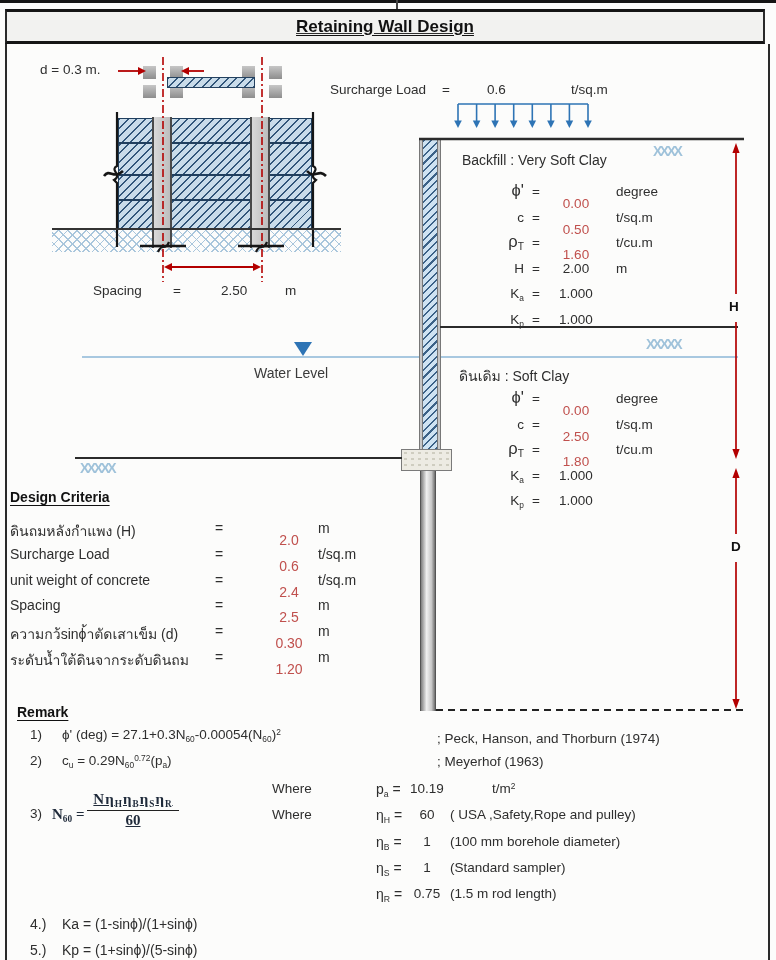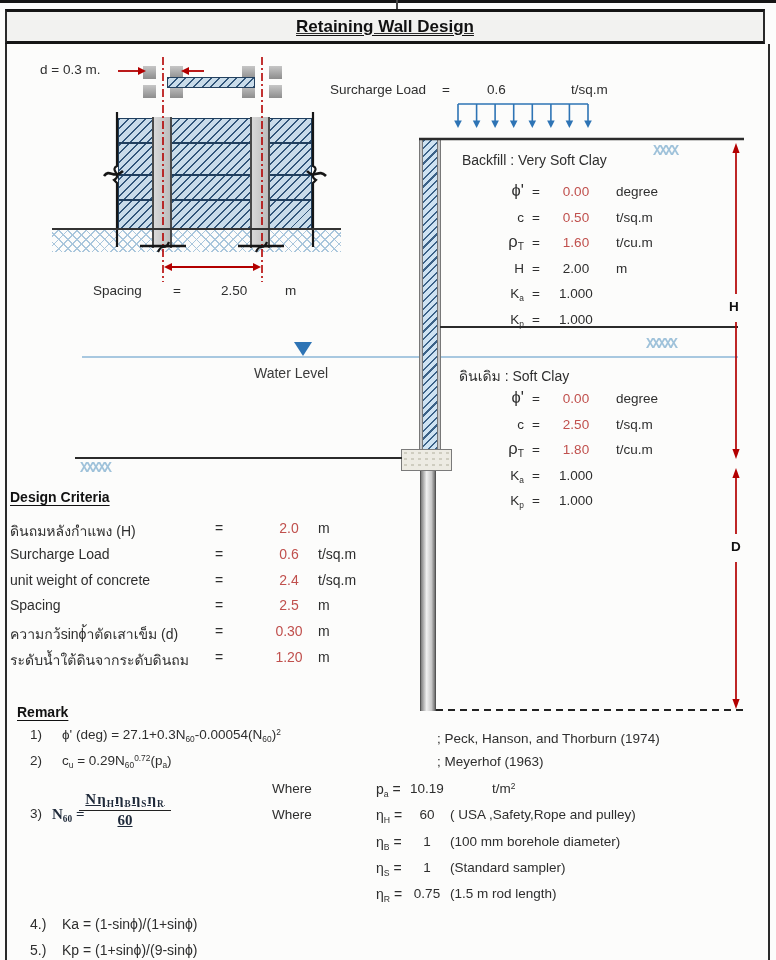--- a/index.html
+++ b/index.html
@@ -2,21 +2,21 @@
 <html><head>
 <meta charset="utf-8">
 <style>
   html,body{margin:0;padding:0;background:#e9e9e9;}
   #page{position:relative;width:776px;height:960px;background:#fcfcfb;overflow:hidden;
         font-family:"Liberation Sans","DejaVu Sans",sans-serif;color:#2e2e2e;}
   .abs{position:absolute;text-decoration:underline;}
   .t{position:absolute;font-size:13.5px;white-space:nowrap;z-index:8;color:#2e2e2e;}
   .b{font-weight:bold;}
   .u{text-decoration:underline;text-underline-offset:3px;}
-  .red{color:#c0504d;}
+  .red{color:#c0504d;margin-top:12px;}
   sub{font-size:0.62em;vertical-align:-0.3em;}
   sup{font-size:0.62em;vertical-align:0.5em;}
 
   
   #top-line{left:0;top:0;width:776px;height:3px;background:#151515;z-index:9;}
   #top-stub{left:396px;top:0;width:2px;height:9px;background:#444;z-index:9;}
   #title-bar{left:5px;top:9px;width:760px;height:35px;background:#f2f2f0;
              border-top:3px solid #151515;border-bottom:3px solid #151515;
              border-left:2px solid #2a2a2a;border-right:2px solid #2a2a2a;
              box-sizing:border-box;display:flex;align-items:center;justify-content:center;z-index:9;}
@@ -50,21 +50,21 @@
   #wall-strip .mid{flex:1;background-color:#cfe3f2;
       background-image:repeating-linear-gradient(135deg,#3c6287 0,#3c6287 1.6px,transparent 1.6px,transparent 5.4px);}
   #pile-cap{left:401px;top:449px;width:51px;height:22px;background-color:#edebe3;
             background-image:radial-gradient(#cfcdc0 1.3px,transparent 1.4px);background-size:7px 6px;
             border:1.5px solid #7a7a7a;box-sizing:border-box;z-index:5;}
   #pile-lower{left:420px;top:471px;width:16px;height:240px;z-index:5;
             background:linear-gradient(to right,#7d7d7d,#f0f0f0 40%,#c8c8c8 75%,#6e6e6e);
             border-left:1px solid #555;border-right:1px solid #555;box-sizing:border-box;}
 
   .xmark{position:absolute;color:#9fc2da;font-weight:bold;font-size:14px;letter-spacing:-2.5px;z-index:4;
-         font-family:Liberation Mono, monospace;}
+         font-family:Liberation Sans, sans-serif;}
 
   svg.layer{position:absolute;left:0;top:0;z-index:6;}
   svg#svg-under{z-index:1;}
 
   
   .p-block{position:absolute;width:280px;z-index:8;}
   #backfill-rows{left:440px;top:184px;}
   #subsoil-rows{left:440px;top:391px;}
   .p-row{position:relative;height:25.6px;font-size:13.5px;}
   .p-sym{position:absolute;left:0;width:84px;text-align:right;}
@@ -82,21 +82,21 @@
 
   #where-rows{left:272px;top:781px;width:460px;position:absolute;z-index:8;}
   .w-row{position:relative;height:26.3px;font-size:13.5px;}
   .w-pre{position:absolute;left:0;}
   .w-sym{position:absolute;left:104px;font-size:14px;}
   .w-val{position:absolute;left:124px;width:62px;text-align:center;}
   .w-desc{position:absolute;left:178px;}
   .w-desc-unit{left:220px;}
 
   .serif{font-family:"Liberation Serif","DejaVu Serif",serif;}
-  #frac{position:absolute;left:79px;top:791px;width:92px;text-align:center;z-index:8;
+  #frac{position:absolute;left:87px;top:791px;width:92px;text-align:center;z-index:8;
         font-family:"Liberation Serif","DejaVu Serif",serif;font-size:15px;font-weight:bold;color:#1f2a3a;}
   #frac .num{border-bottom:1.6px solid #222;padding:0 4px 1px 4px;letter-spacing:1px;}
   #frac .den{padding-top:1px;}
 </style>
 </head>
 <body>
 
 <div id="page">
 
   <div class="abs" id="top-line"></div>
@@ -396,15 +396,15 @@
         <span class="w-pre"></span>
         <span class="w-sym">η<sub>R</sub> =</span>
         <span class="w-val">0.75</span>
         <span class="w-desc">(1.5 m rod length)</span>
       </div>
     </div>
 
   <span class="t" style="left:30px;top:916px;font-size:14px;">4.)</span>
   <span class="t" style="left:62px;top:916px;font-size:14px;">Ka = (1-sinϕ)/(1+sinϕ)</span>
   <span class="t" style="left:30px;top:942px;font-size:14px;">5.)</span>
-  <span class="t" style="left:62px;top:942px;font-size:14px;">Kp = (1+sinϕ)/(9-sinϕ)</span>
+  <span class="t" style="left:62px;top:942px;font-size:14px;">Kp = (1+sinϕ)/(5-sinϕ)</span>
 
 </div>
 
 </body></html>

